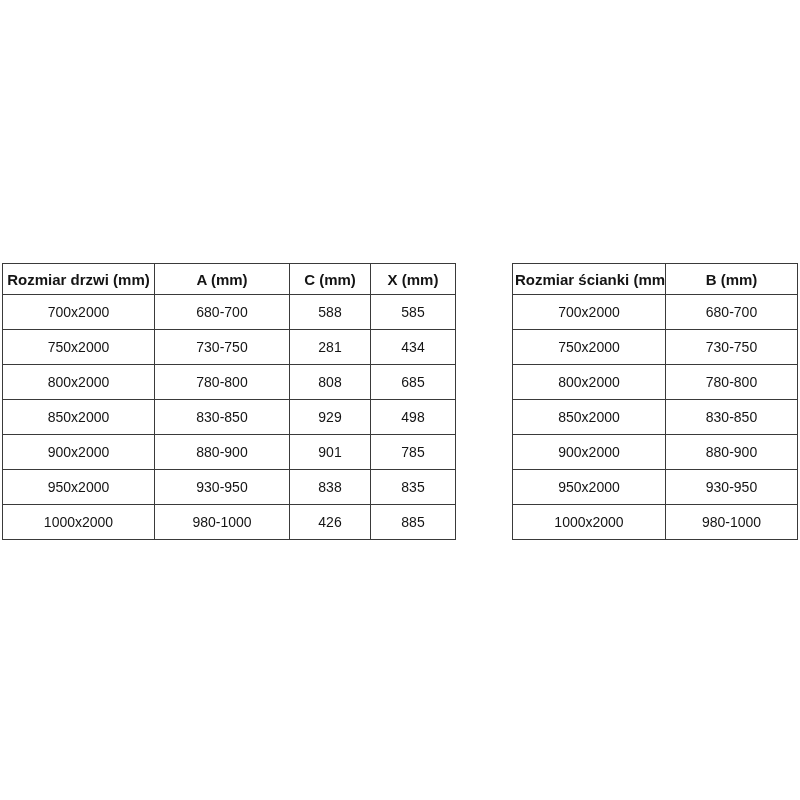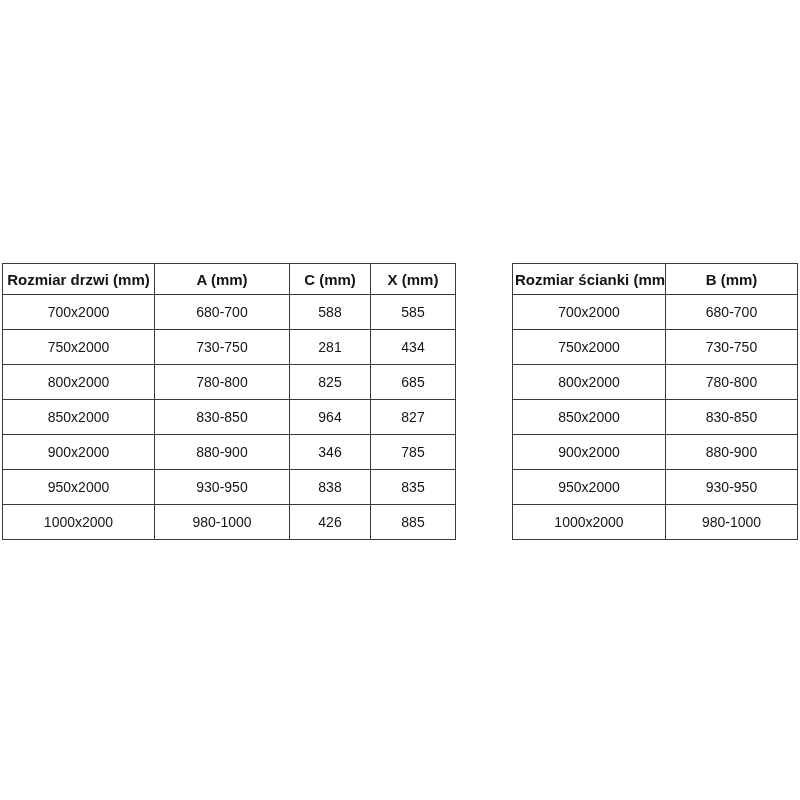--- a/index.html
+++ b/index.html
@@ -74,33 +74,33 @@
         </tr>
         <tr>
           <td>750x2000</td>
           <td>730-750</td>
           <td>281</td>
           <td>434</td>
         </tr>
         <tr>
           <td>800x2000</td>
           <td>780-800</td>
-          <td>825</td>
+          <td>808</td>
           <td>685</td>
         </tr>
         <tr>
           <td>850x2000</td>
           <td>830-850</td>
-          <td>964</td>
-          <td>827</td>
+          <td>929</td>
+          <td>498</td>
         </tr>
         <tr>
           <td>900x2000</td>
           <td>880-900</td>
-          <td>346</td>
+          <td>901</td>
           <td>785</td>
         </tr>
         <tr>
           <td>950x2000</td>
           <td>930-950</td>
           <td>838</td>
           <td>835</td>
         </tr>
         <tr>
           <td>1000x2000</td>

